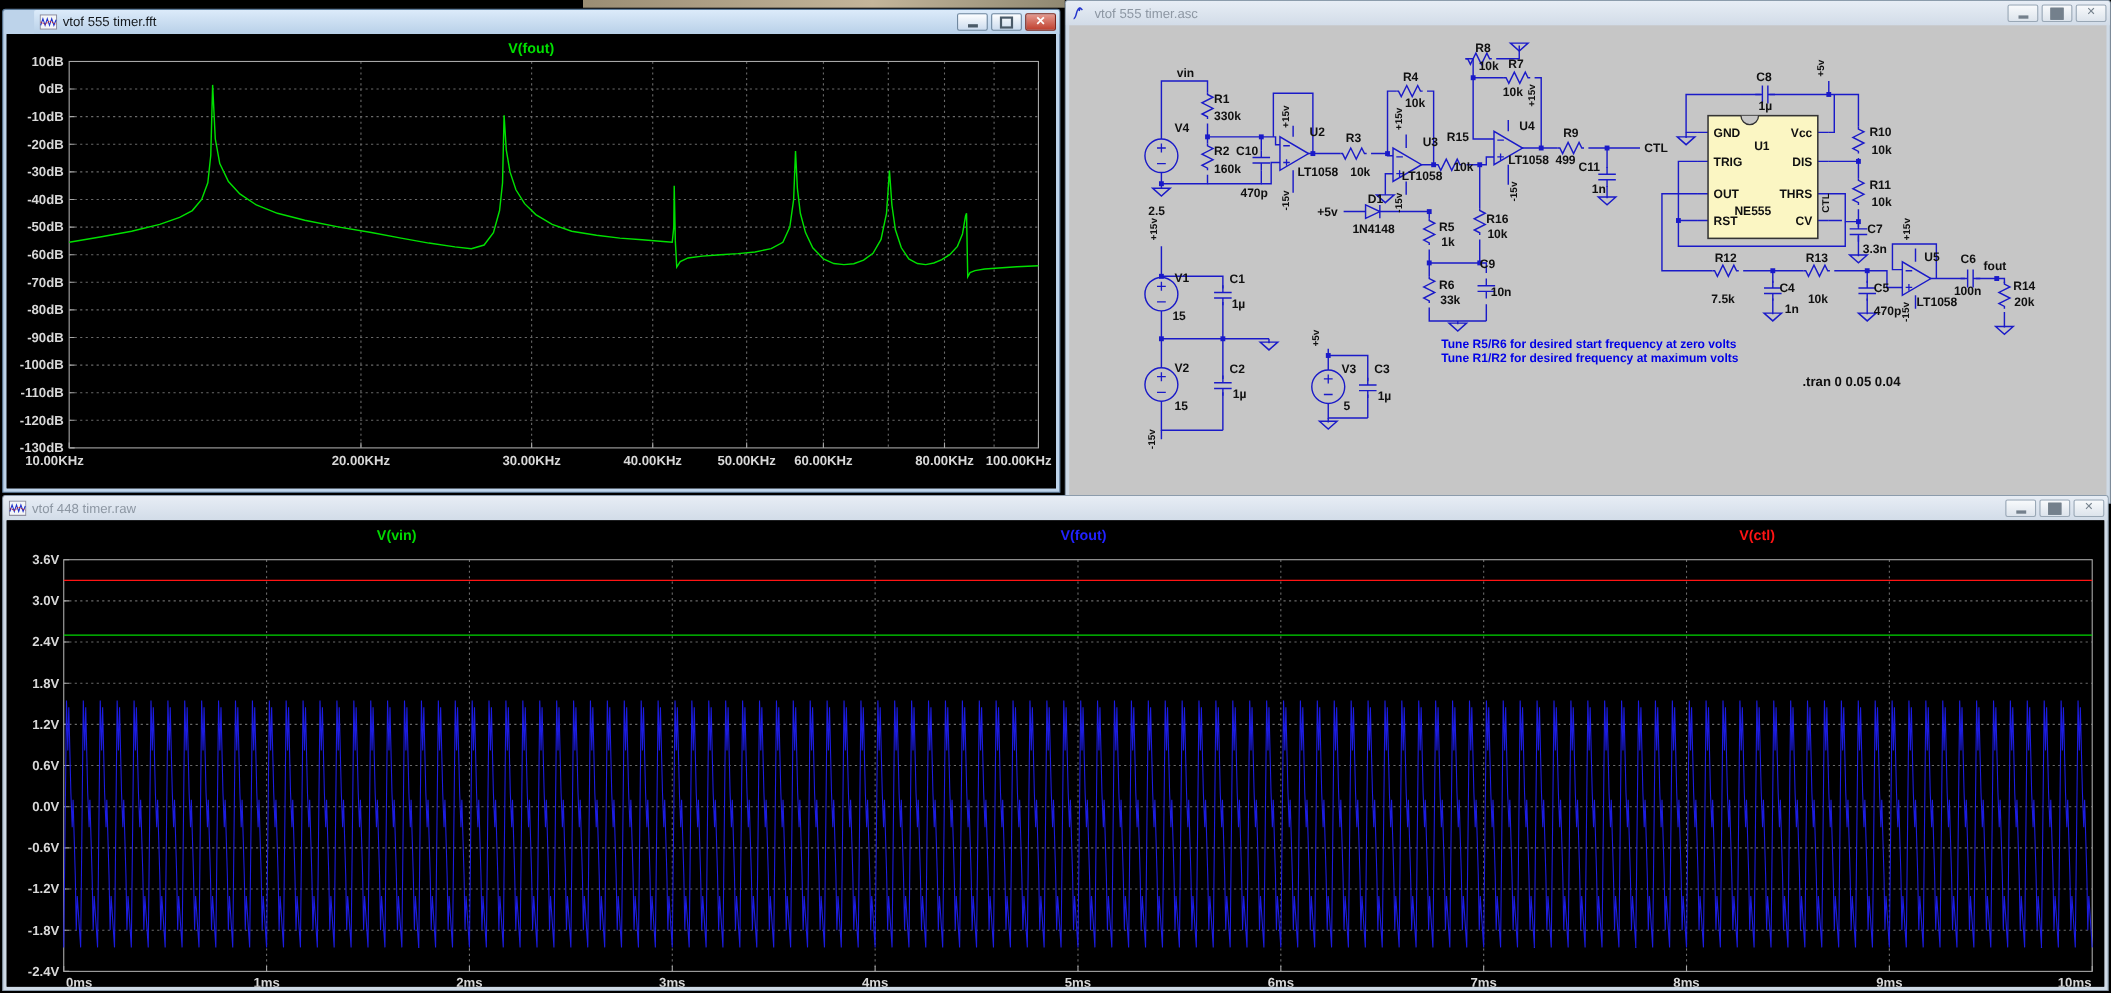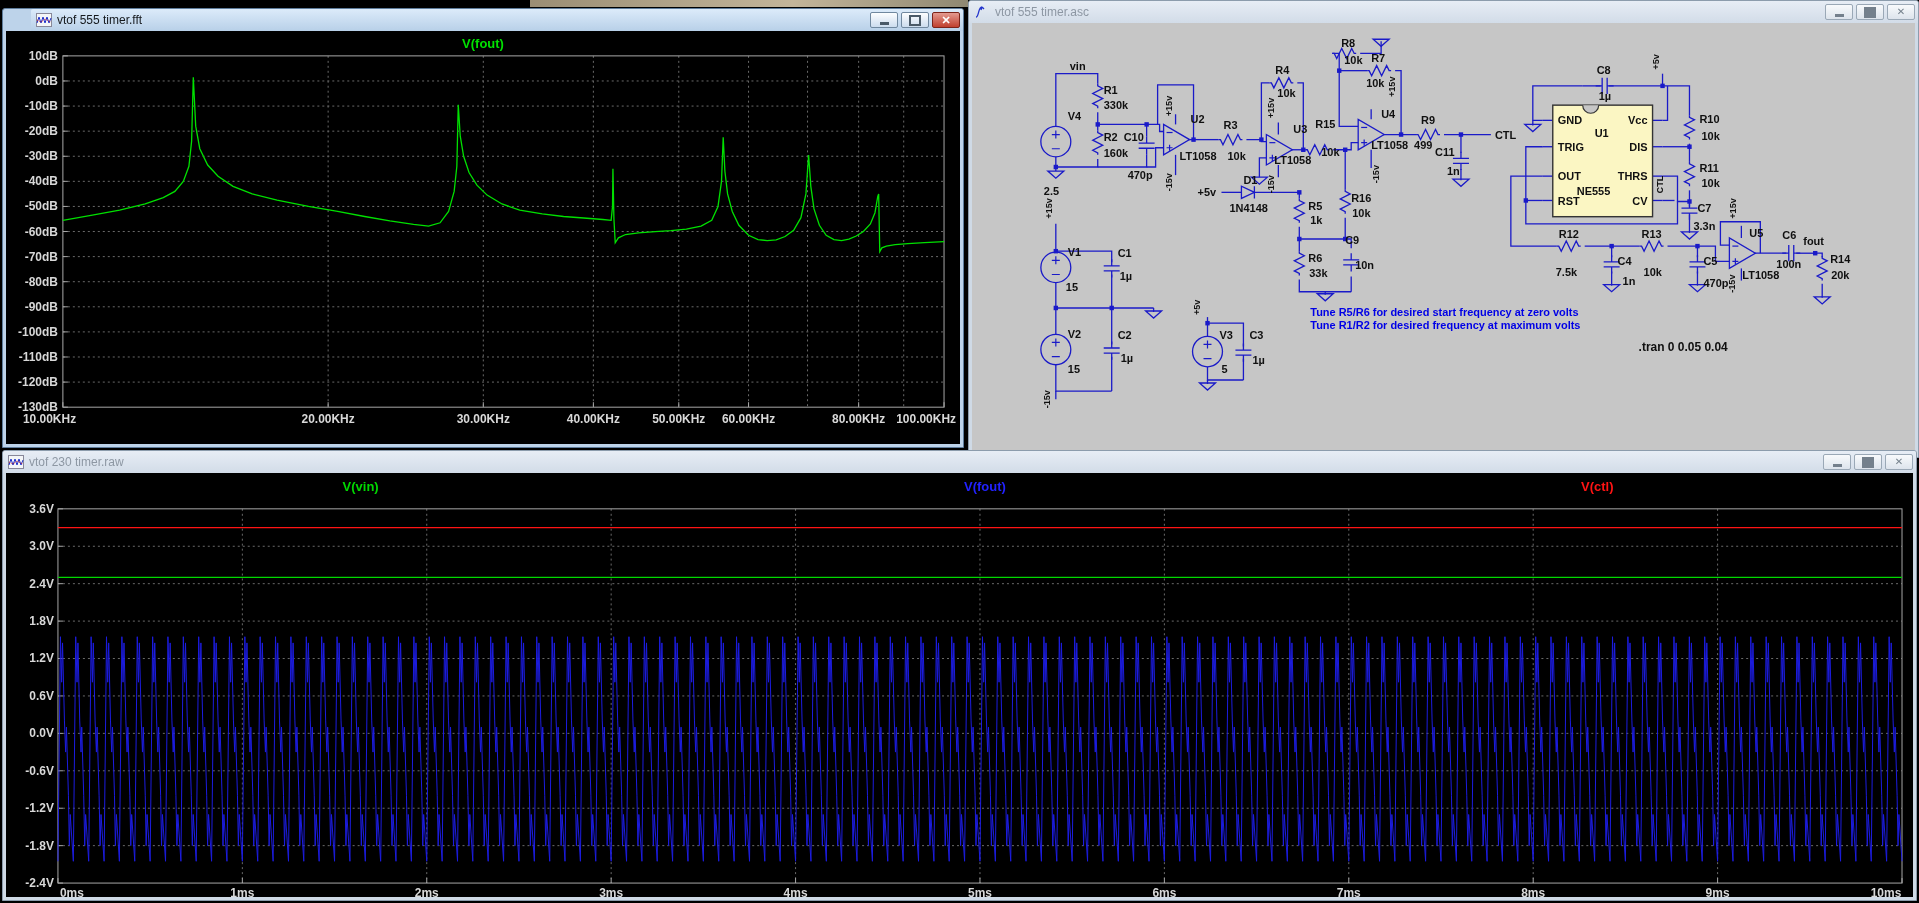--- a/index.html
+++ b/index.html
@@ -431,21 +431,21 @@
     </div>
 </div>
 
 <div class="win inactive" id="win-raw" style="left:2px;top:450px;width:1915px;height:451px;">
   <div class="titlebar">
     <svg class="ticon" viewBox="0 0 16 14">
       <rect x="0.5" y="0.5" width="15" height="13" fill="#f4f6f8" stroke="#889" stroke-width="1"></rect>
       <path d="M1,10 L3,4 L5,10 L7,4 L9,10 L11,4 L13,10 L15,5" fill="none" stroke="#2233cc" stroke-width="1"></path>
       <path d="M1,7 L5,9 L9,6 L15,9" fill="none" stroke="#cc2222" stroke-width="1" stroke-dasharray="1,1"></path>
     </svg>
-    <span class="title-text">vtof 230 timer.raw</span>
+    <span class="title-text">vtof 448 timer.raw</span>
     <div class="winbtn">
         <span class="bar"></span>
       </div>
     <div class="winbtn">
         <span class="box"></span>
       </div>
     <div class="winbtn">✕</div>
   </div>
   <div class="client plot-client" id="raw-plot">
       <svg width="100%" height="100%" viewBox="0 0 1909 426" preserveAspectRatio="none">

